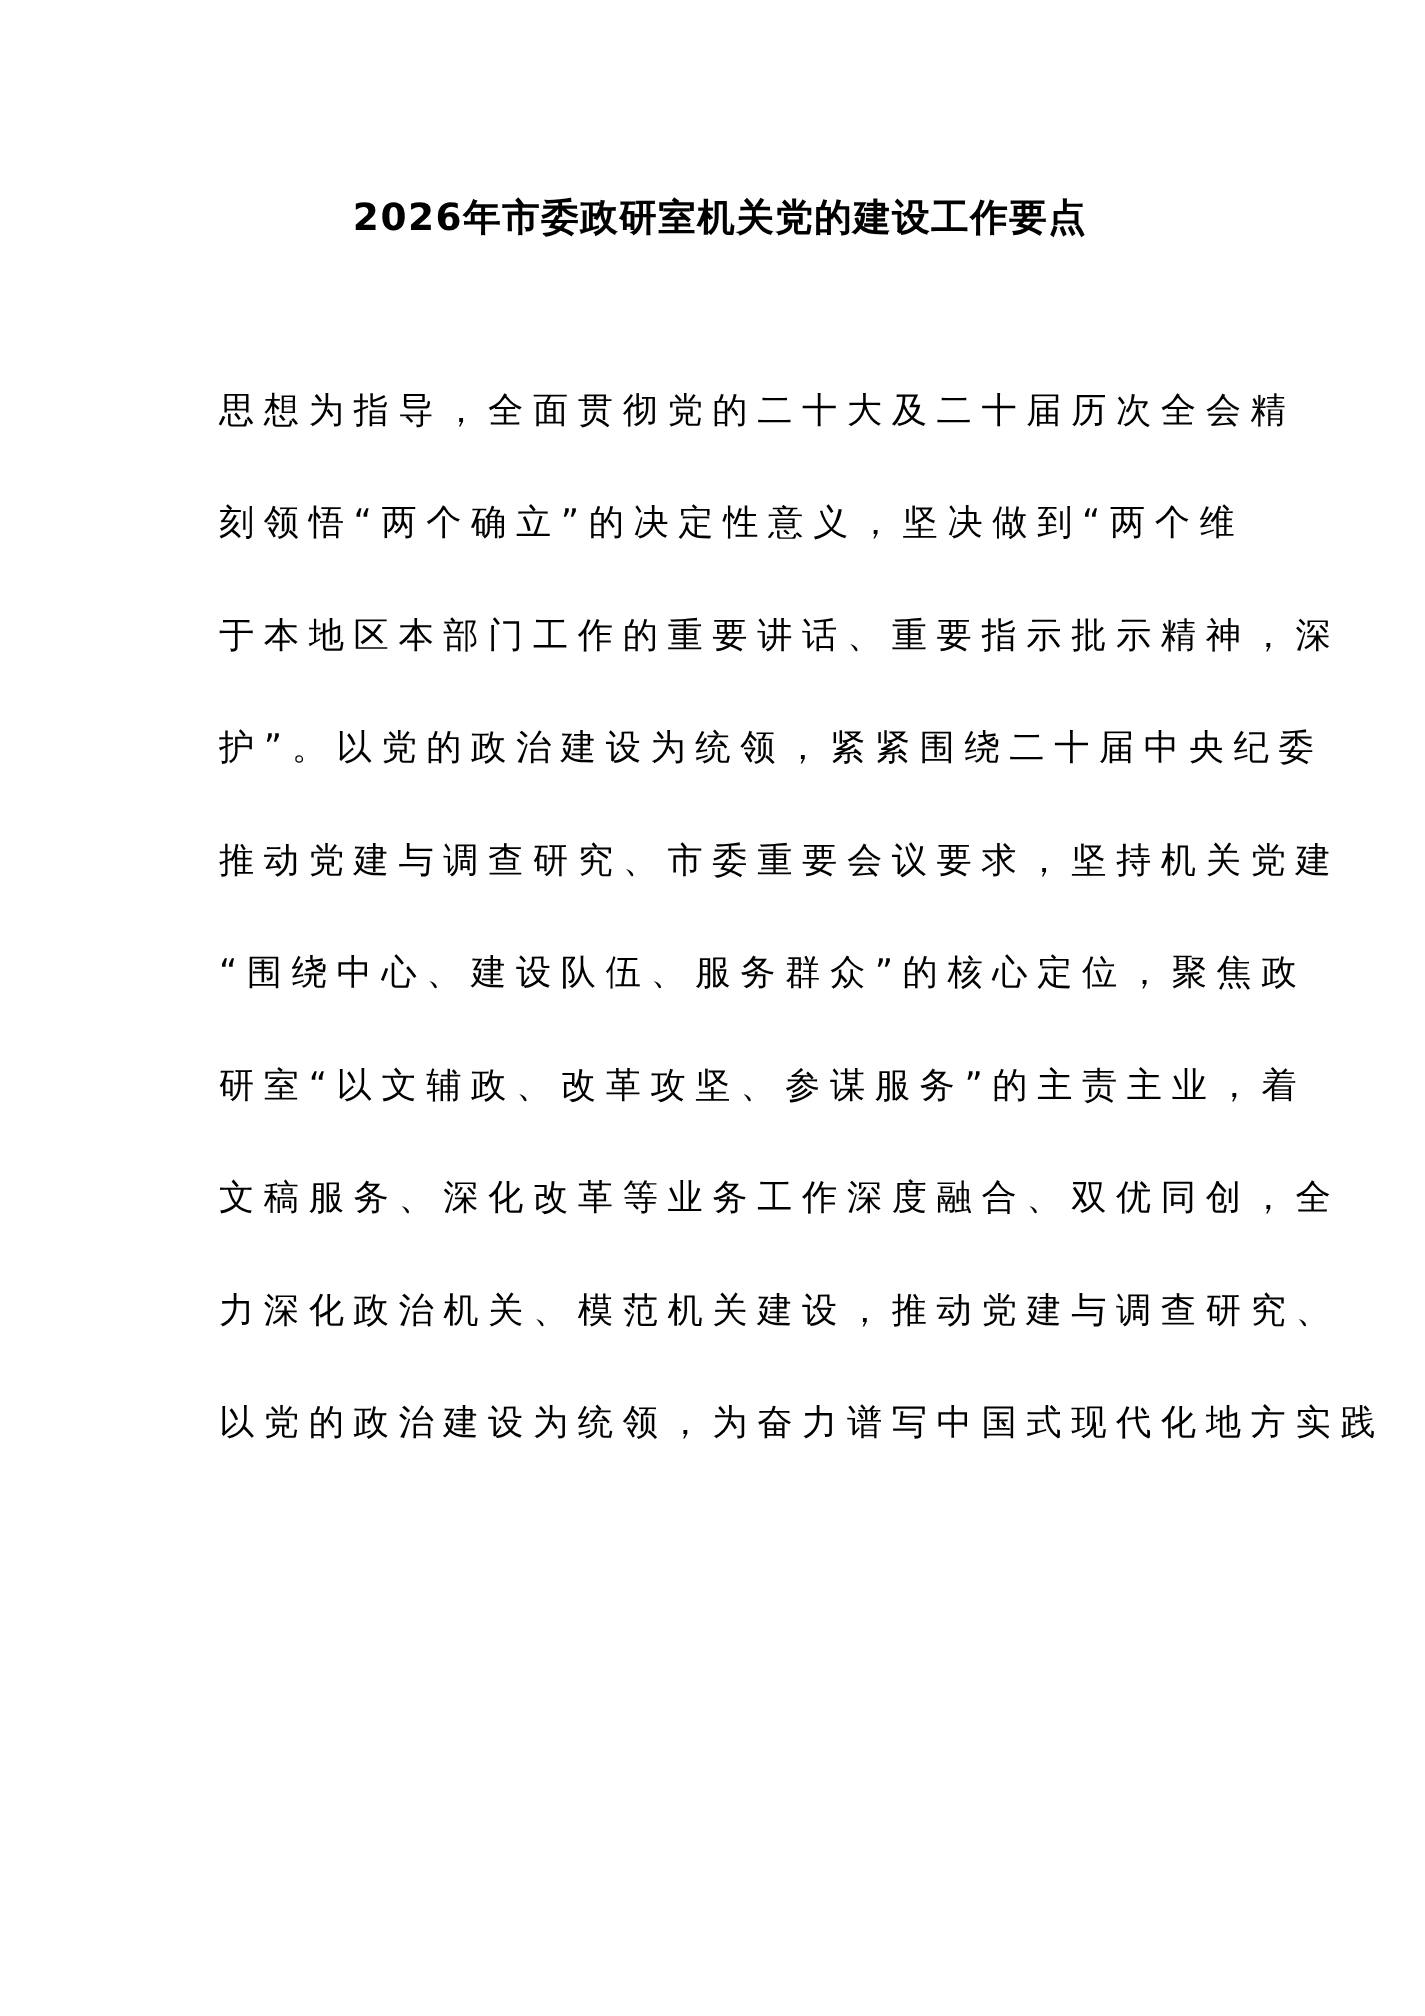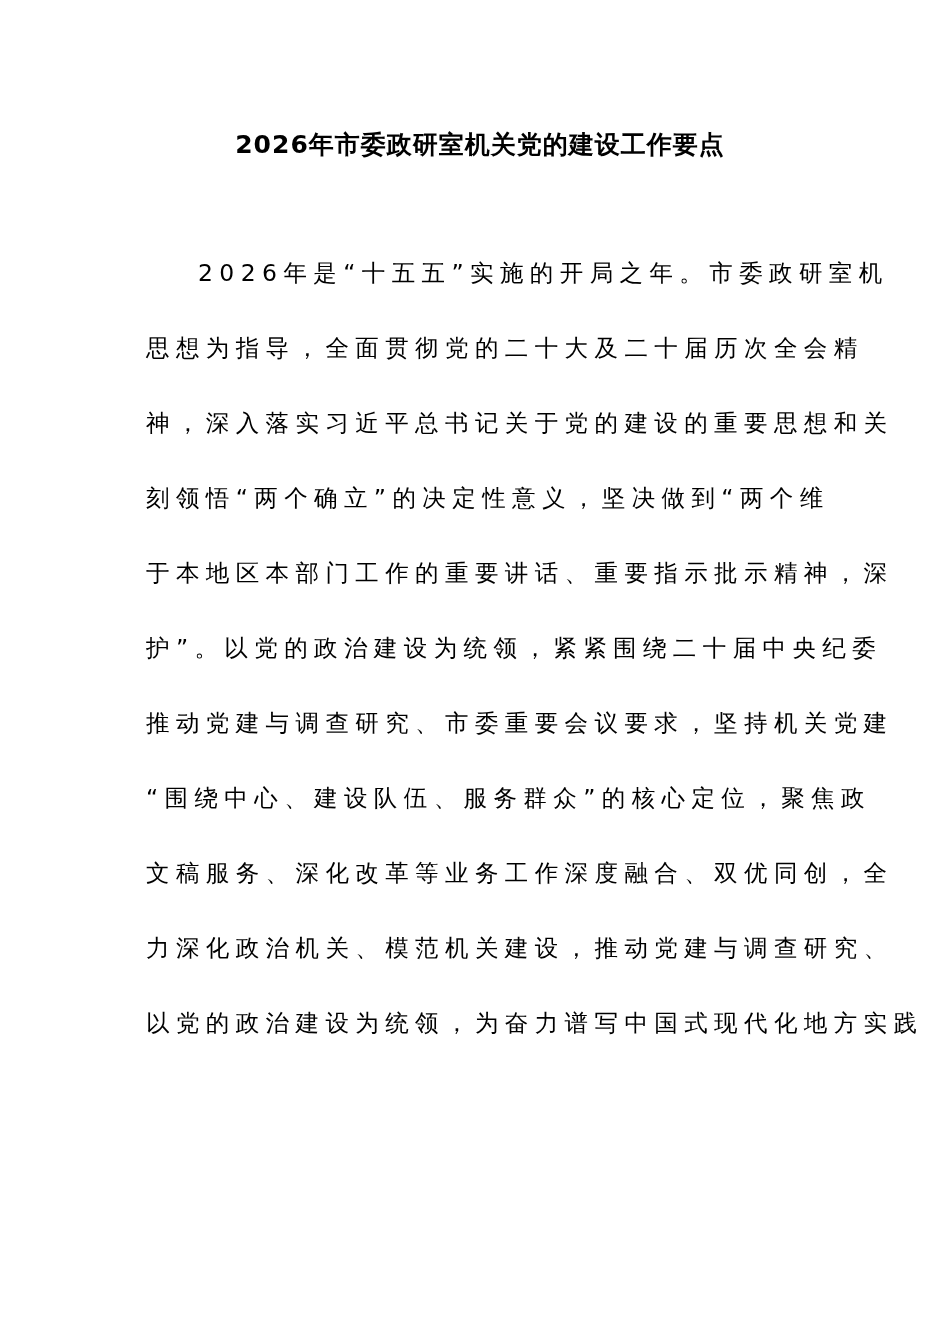--- a/index.html
+++ b/index.html
@@ -57,25 +57,24 @@
       width: 608px;
     }
   </style>
 </head>
 <body>
 
 <div class="page">
   <h1 class="title">2026年市委政研室机关党的建设工作要点</h1>
 
   <div class="body-lines">
-    <span class="line first">2026年是“十五五”实施的开局之年。市委政研室机</span>
     <span class="line">思想为指导，全面贯彻党的二十大及二十届历次全会精</span>
-    <span class="line">神，深入落实习近平总书记关于党的建设的重要思想和关</span>
     <span class="line">刻领悟“两个确立”的决定性意义，坚决做到“两个维</span>
     <span class="line">于本地区本部门工作的重要讲话、重要指示批示精神，深</span>
     <span class="line">护”。以党的政治建设为统领，紧紧围绕二十届中央纪委</span>
     <span class="line">推动党建与调查研究、市委重要会议要求，坚持机关党建</span>
     <span class="line">“围绕中心、建设队伍、服务群众”的核心定位，聚焦政</span>
+    <span class="line">研室“以文辅政、改革攻坚、参谋服务”的主责主业，着</span>
     <span class="line">文稿服务、深化改革等业务工作深度融合、双优同创，全</span>
     <span class="line">力深化政治机关、模范机关建设，推动党建与调查研究、</span>
     <span class="line">以党的政治建设为统领，为奋力谱写中国式现代化地方实践</span>
   </div>
 </div>
 
 </body></html>

